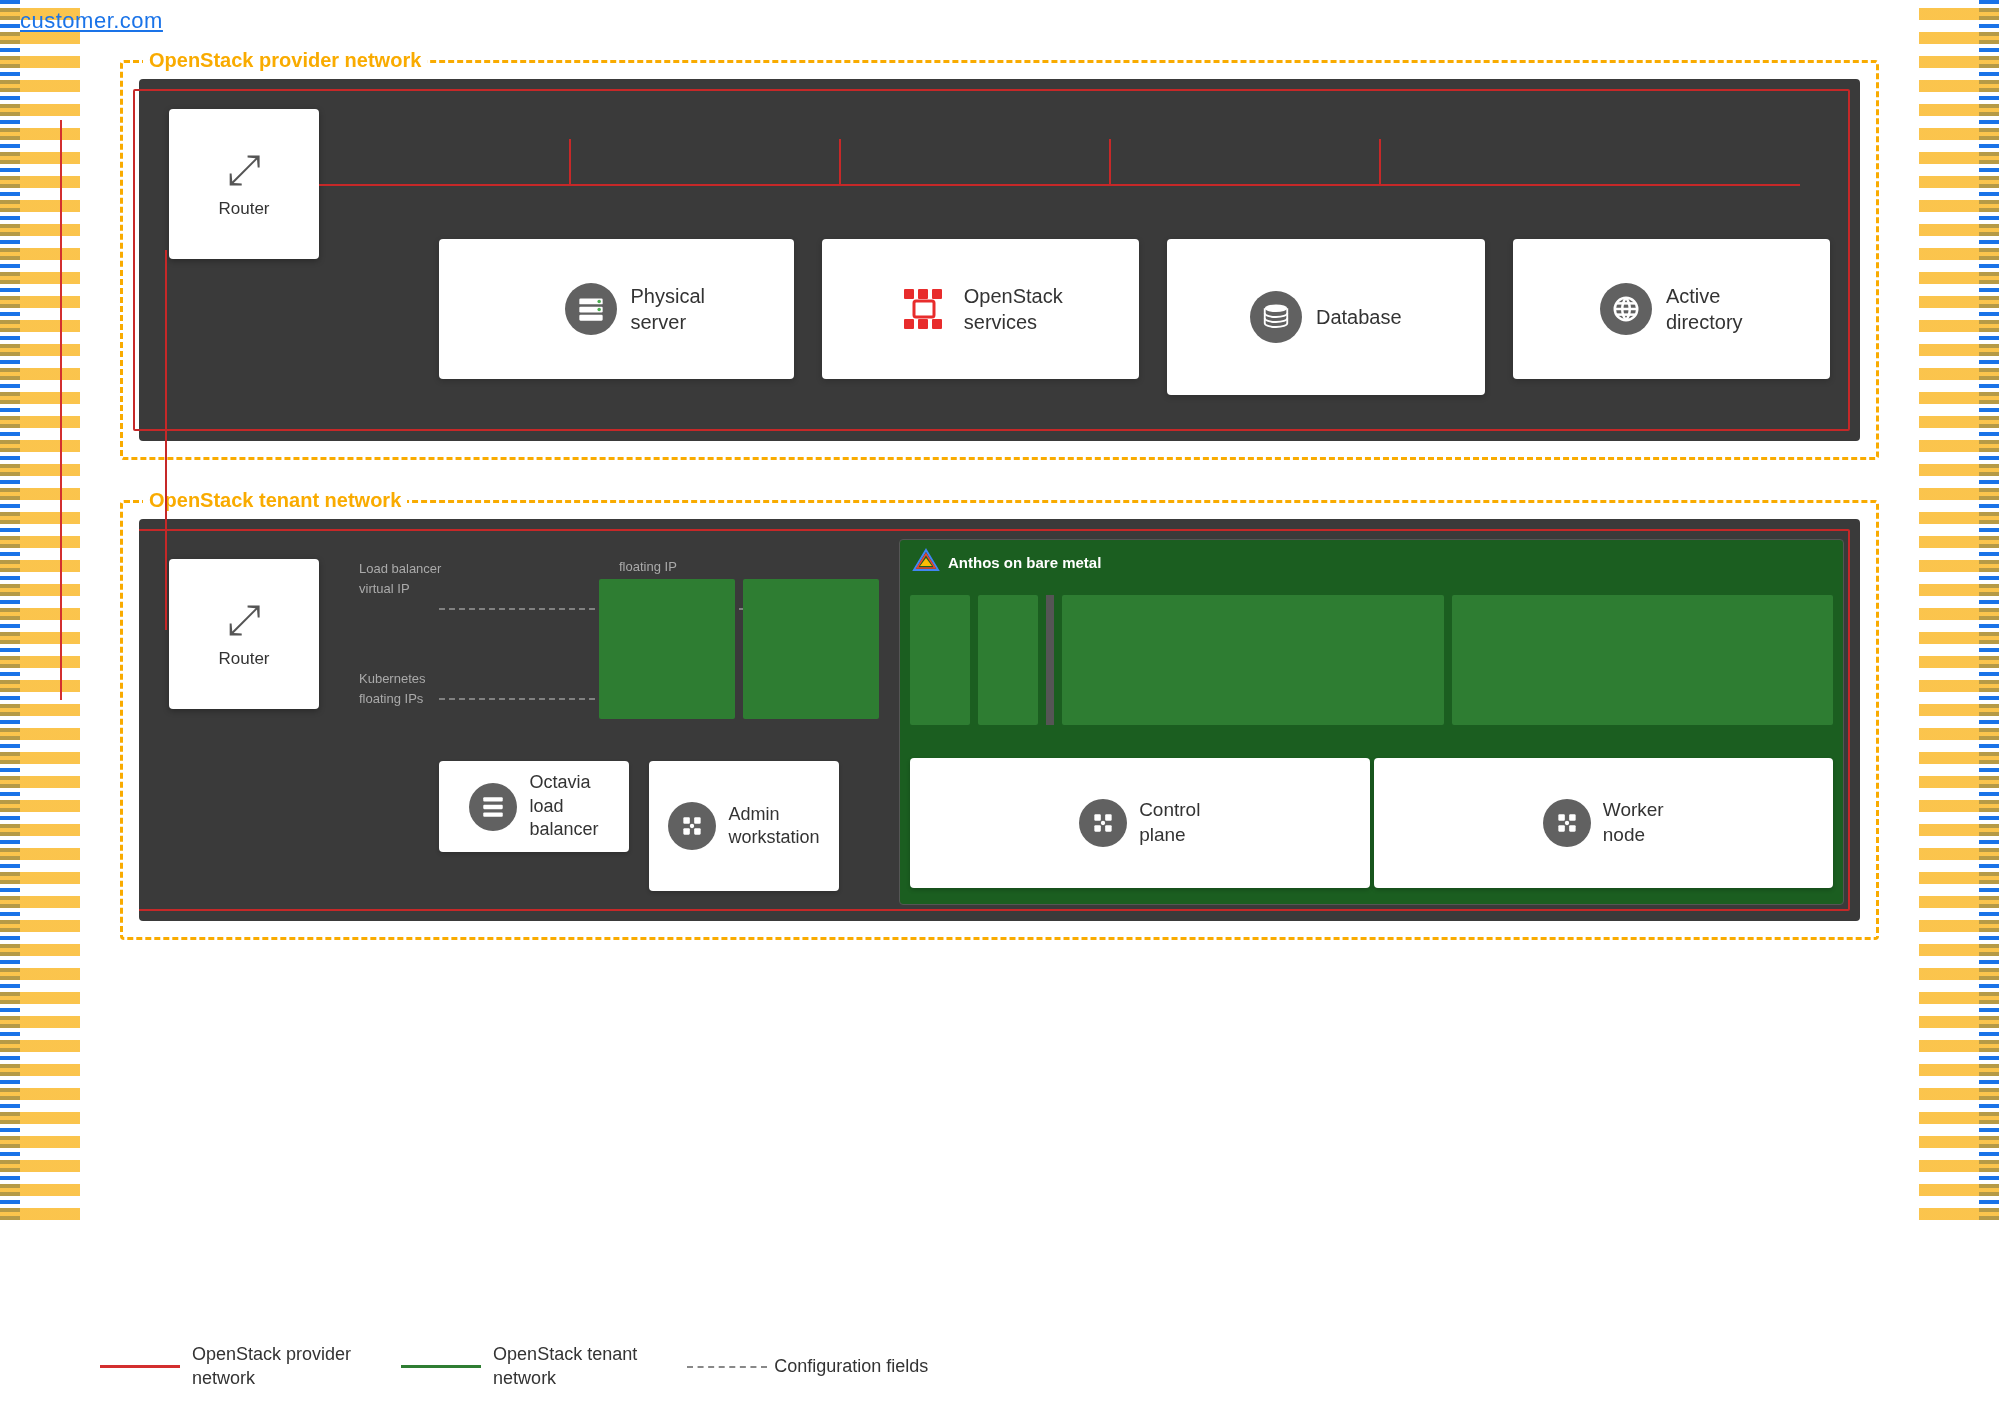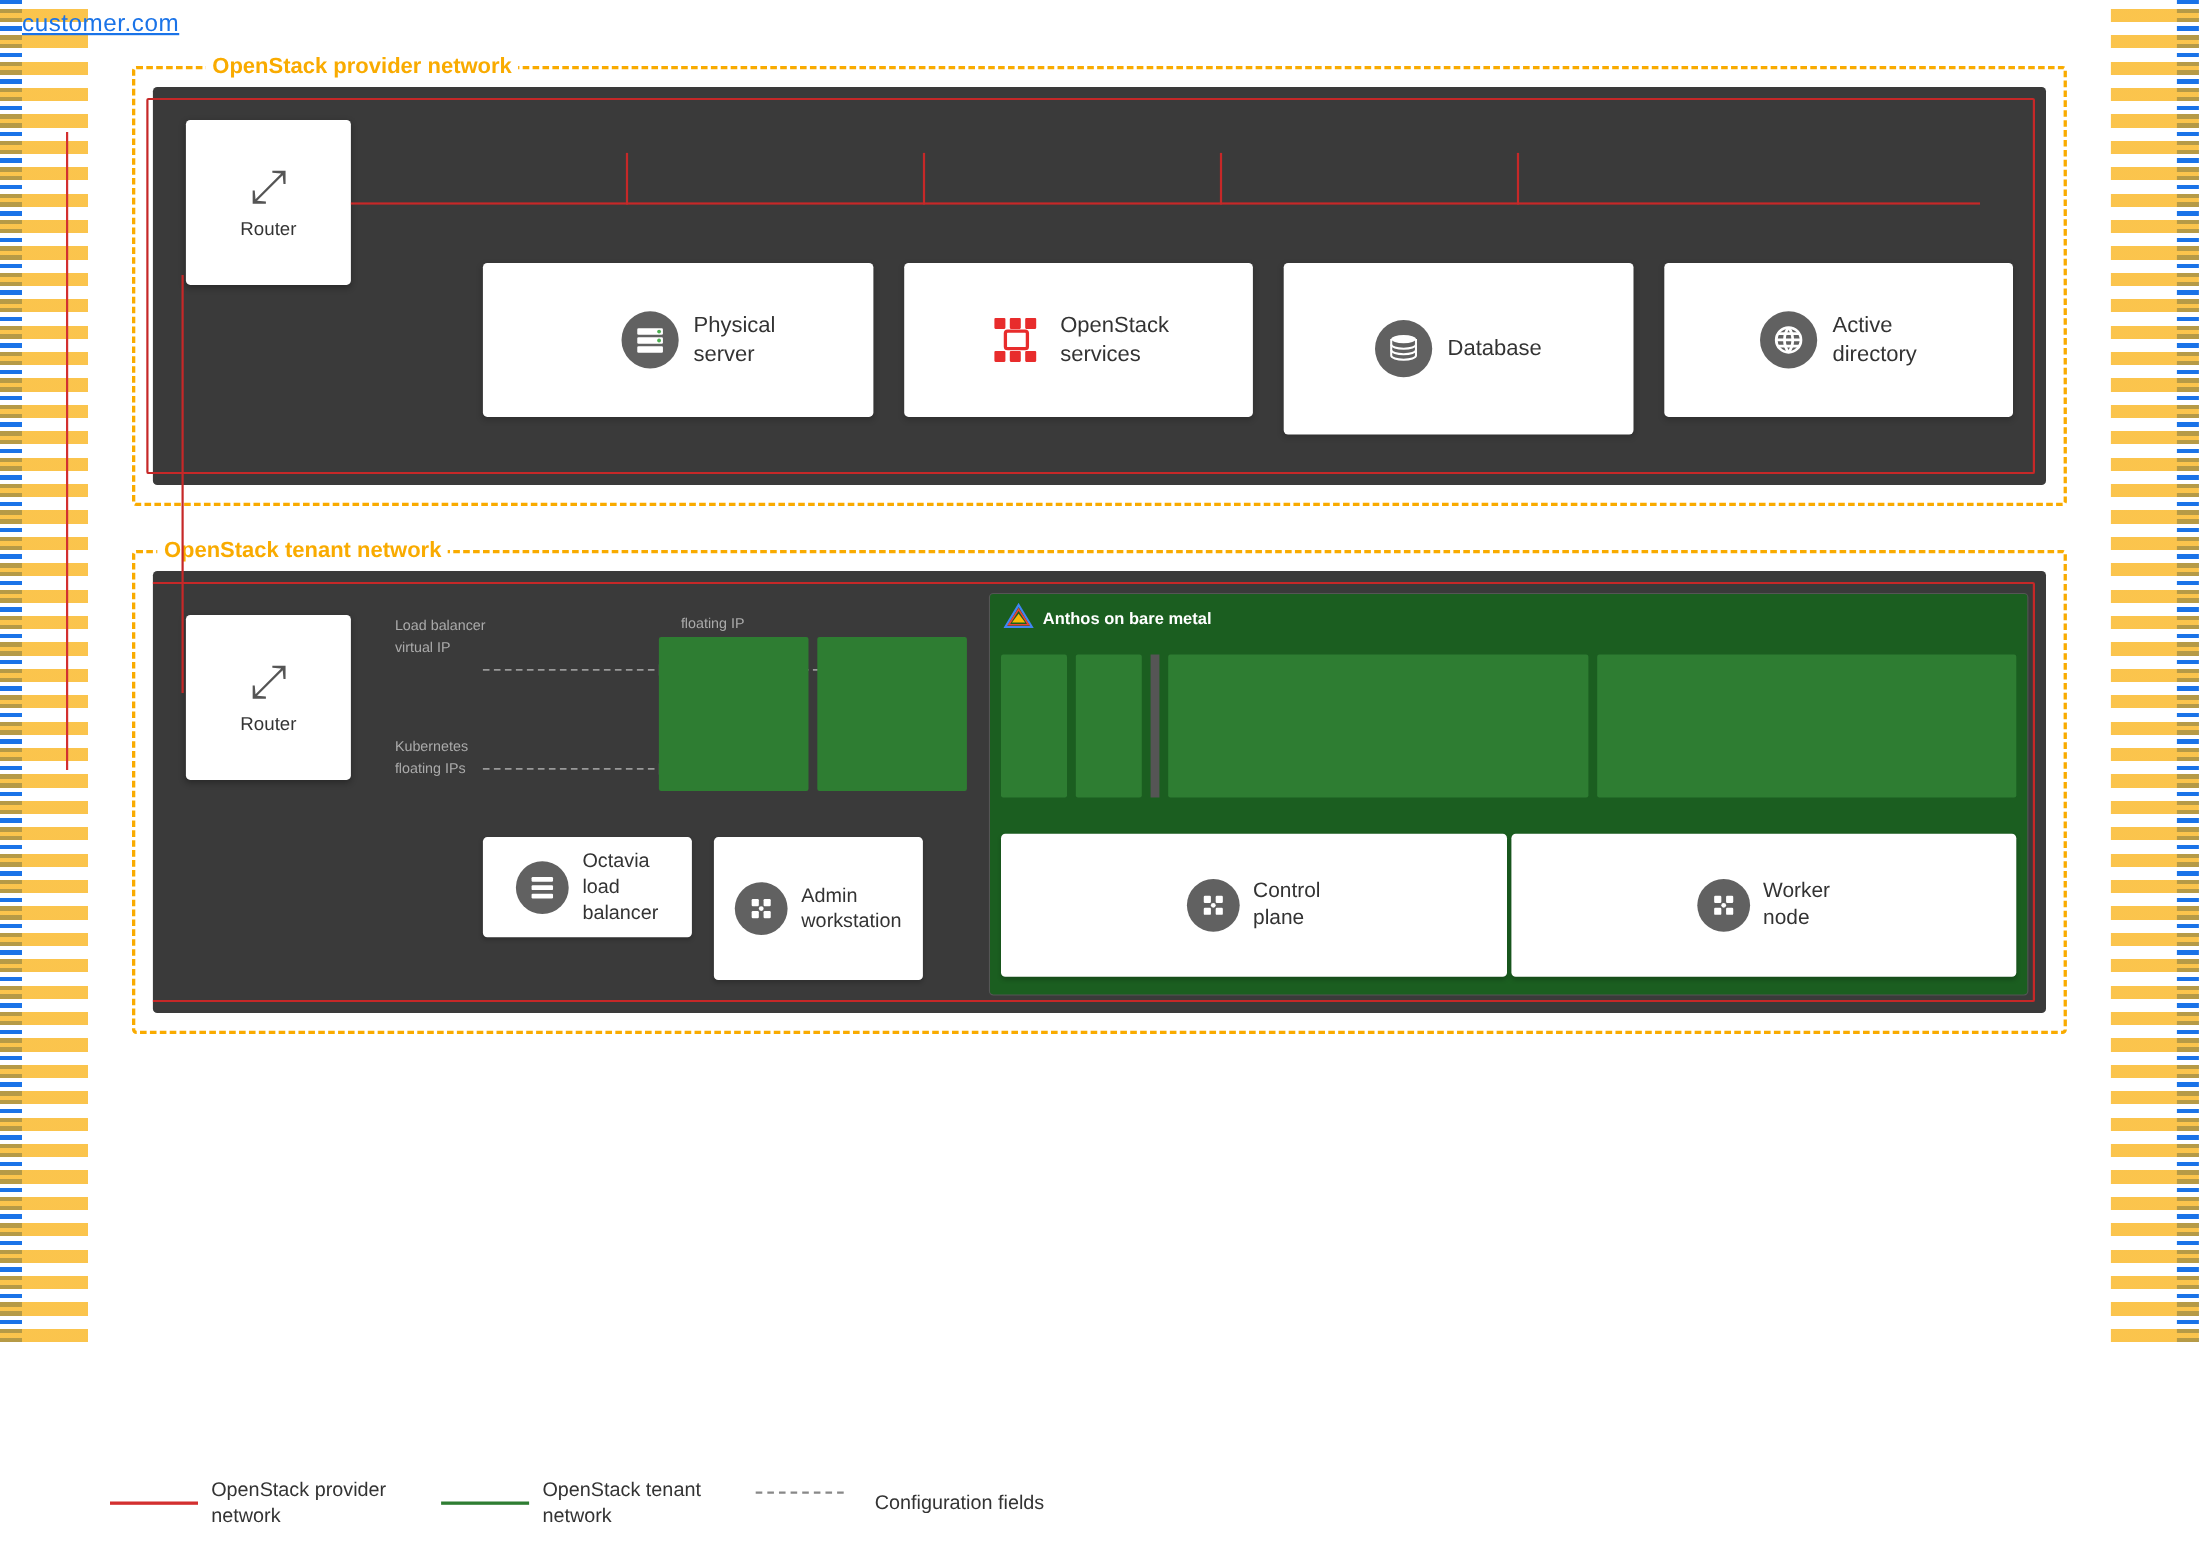--- a/index.html
+++ b/index.html
@@ -98,21 +98,21 @@
   <div class="yellow-stripe-right"></div>
 
   <div class="domain-label">customer.com</div>
 
   <div style="position:absolute; top:120px; left:60px; width:2px; height:580px; background:#d32f2f;"></div>
 
   <div style="position:absolute; top:40px; left:100px; right:100px; bottom:210px;">
 
     <div style="position:absolute; top:20px; left:20px; right:20px; height:400px; border:3px dashed #f9ab00; border-radius:4px;">
 
-      <div style="position:absolute; top:-14px; left:20px; background:#fff; padding:0 6px; font-size:20px; font-weight:700; color:#f9ab00;margin-left:44px;">OpenStack provider network</div>
+      <div style="position:absolute; top:-14px; left:20px; background:#fff; padding:0 6px; font-size:20px; font-weight:700; color:#f9ab00;">OpenStack provider network</div>
 
       <div style="position:absolute; top:16px; left:16px; right:16px; bottom:16px; background:#3a3a3a; border-radius:4px;">
 
         <div style="position:absolute; top:10px; left:-6px; right:10px; bottom:10px; border:2px solid #c62828; border-radius:2px;"></div>
 
         <div style="position:absolute; top:30px; left:30px; width:150px; height:150px; background:#fff; border-radius:4px; display:flex; flex-direction:column; align-items:center; justify-content:center; box-shadow:0 2px 6px rgba(0,0,0,0.3);">
           <div style="font-size:42px; color:#555; line-height:1;">⤢</div>
           <div style="font-size:17px; color:#333; margin-top:8px; font-weight:500;">Router</div>
         </div>
 
@@ -321,20 +321,20 @@
     <div style="display:flex; align-items:center; gap:12px;">
       <div style="width:80px; height:3px; background:#d32f2f;"></div>
       <div style="font-size:18px; color:#333; font-weight:500; line-height:1.3;">OpenStack provider<br>network</div>
     </div>
 
     <div style="display:flex; align-items:center; gap:12px;">
       <div style="width:80px; height:3px; background:#2e7d32;"></div>
       <div style="font-size:18px; color:#333; font-weight:500; line-height:1.3;">OpenStack tenant<br>network</div>
     </div>
 
-    <div style="display:flex; align-items:flex-start; gap:28px;">
+    <div style="display:flex; align-items:center; gap:7px;">
       <div style="width:80px; border-top:2px dashed #888;"></div>
       <div style="font-size:18px; color:#333; font-weight:500;">Configuration fields</div>
     </div>
 
   </div>
 
 </div>
 
 </body></html>

